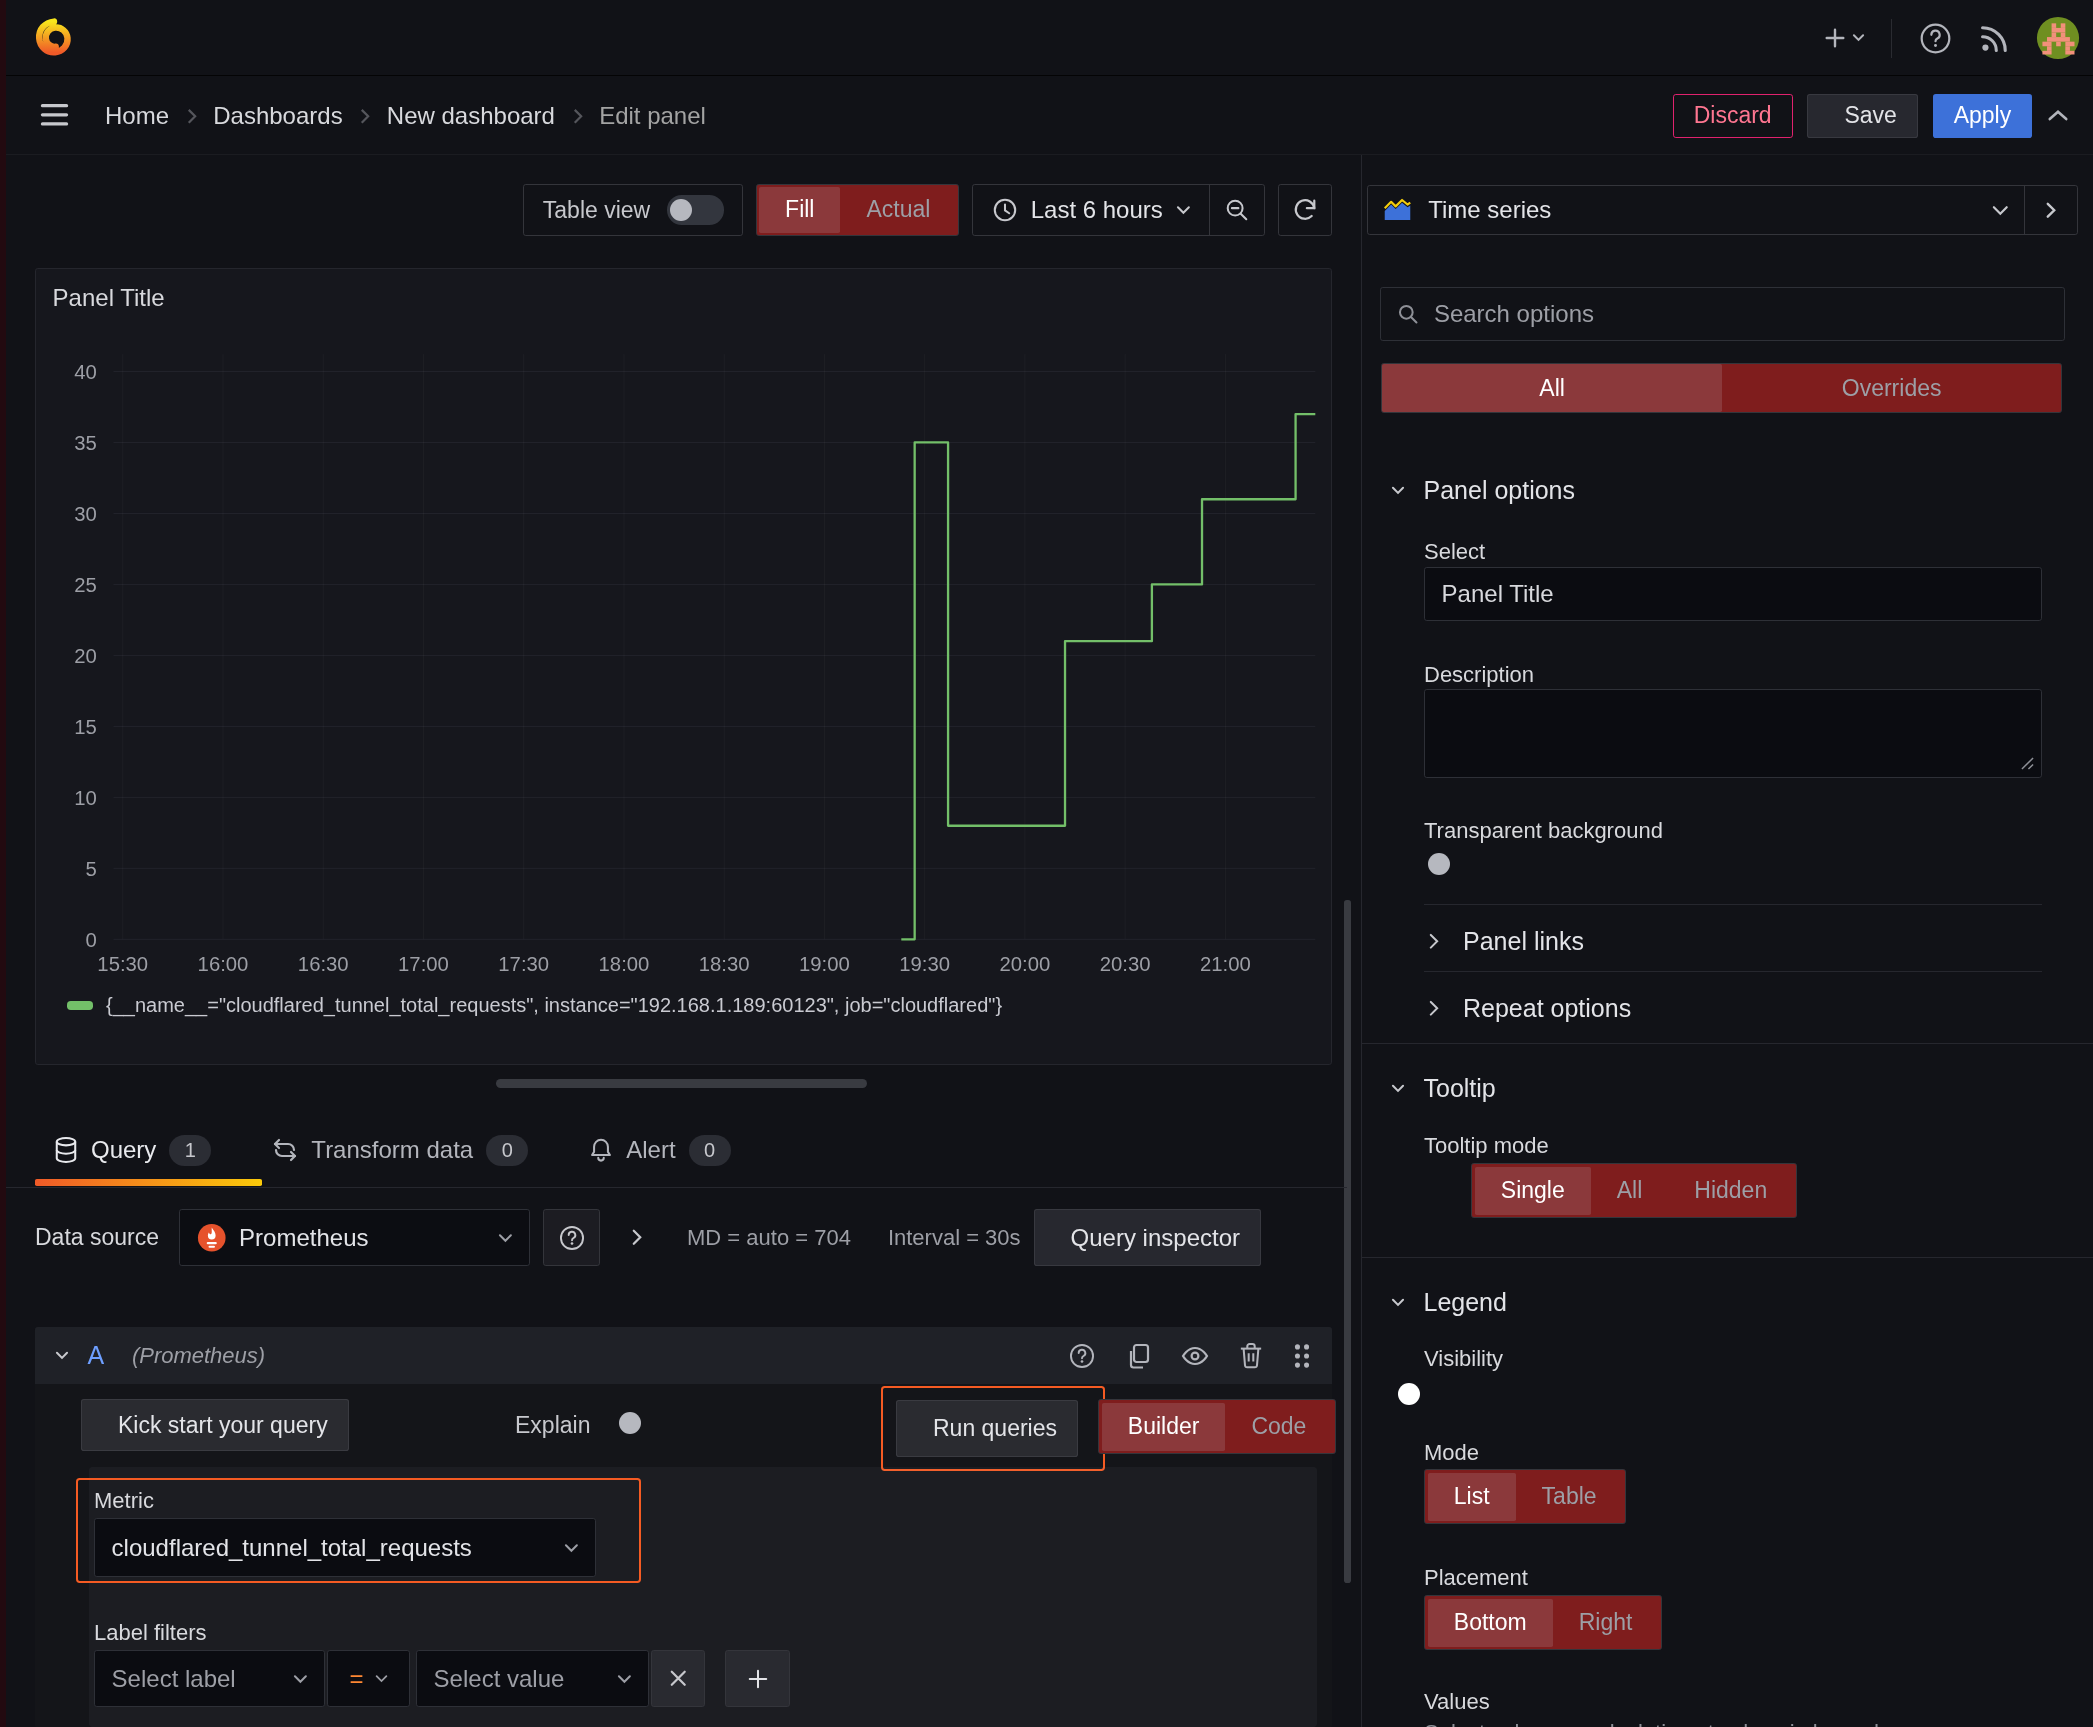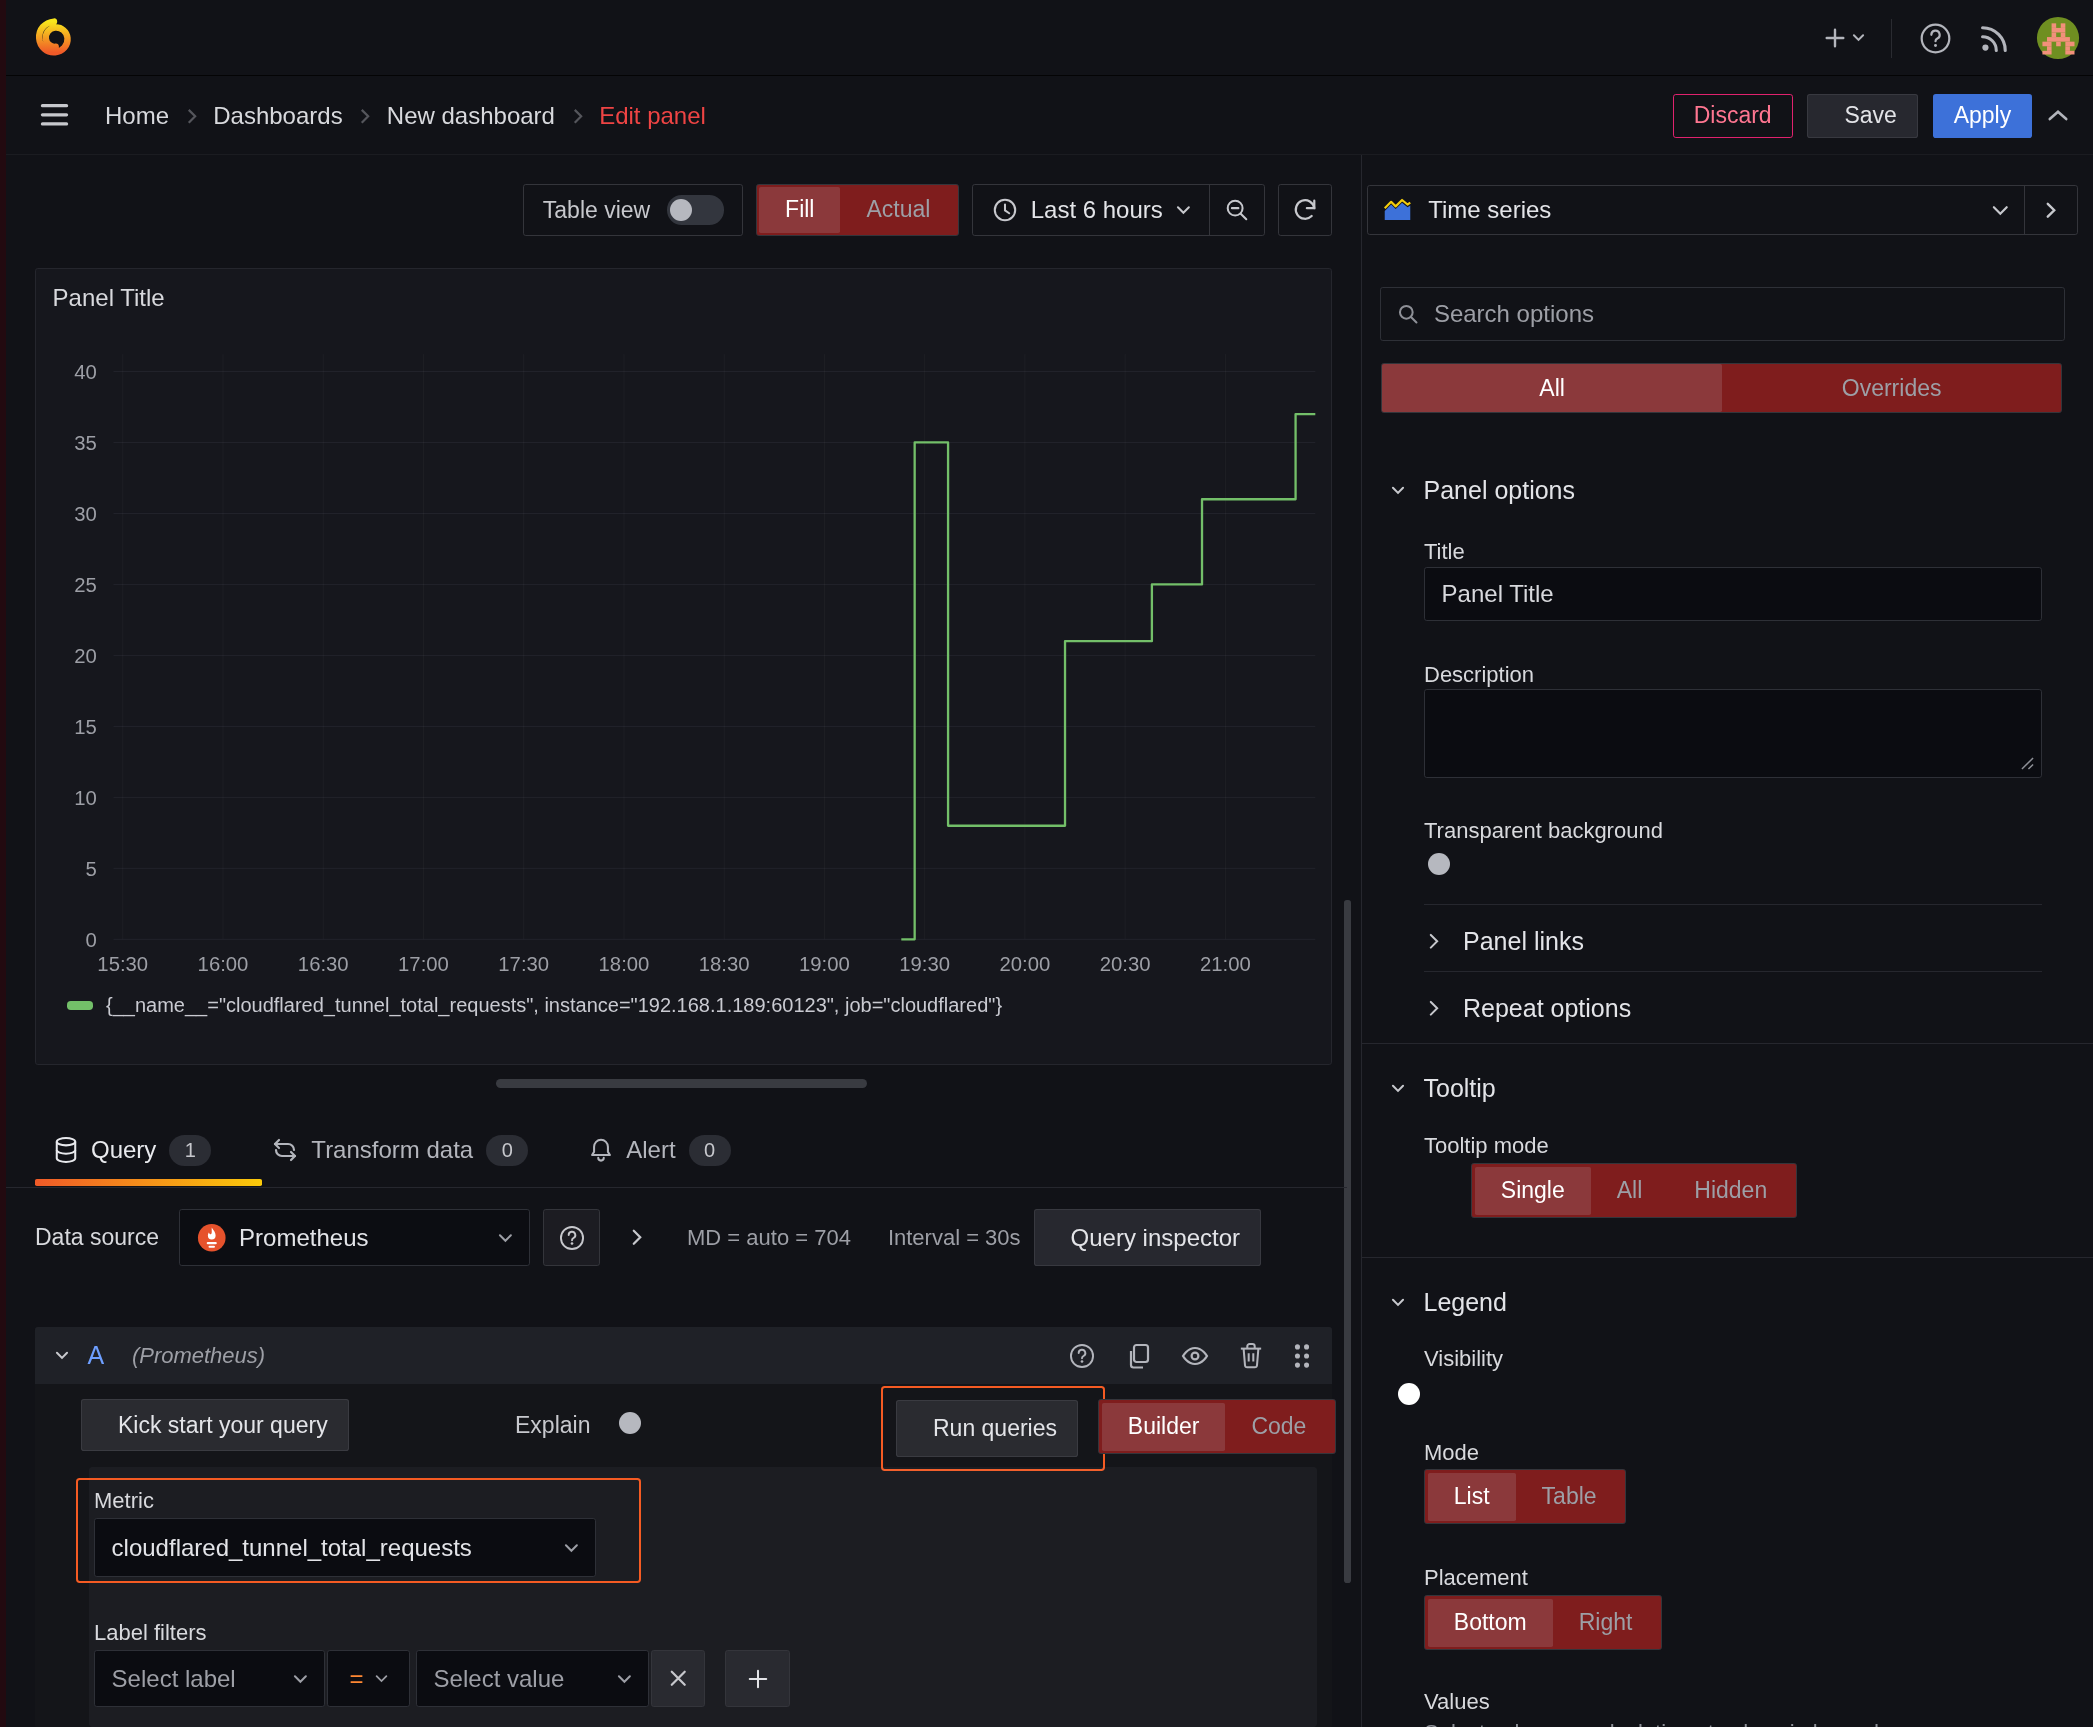--- a/index.html
+++ b/index.html
@@ -13,21 +13,21 @@
   .txt-dim { color:#8e9097; }
 
   
   .topbar { left:0; top:0; width:2093px; height:76px; background:#111217; border-bottom:0.9px solid #040405; }
   .crumbbar { left:0; top:77px; width:2093px; height:78px; background:#111217; border-bottom:0.9px solid #1b1c21; }
   .edge { left:0; top:0; width:5.5px; height:1728px; background:#220a10; z-index:60; }
 
   .searchbox { display:flex; align-items:center; gap:14.8px; padding:0 16.6px; background:#17181e;
                border:0.9px solid #35363c; border-radius:7.4px; color:#8e9097; font-size:24px; }
   .crumb { font-size:24px; color:#d8d9dd; }
-  .crumb.last { color:#ef4444; }
+  .crumb.last { color:#a3a3a3; }
   .crumb-sep { color:#55565c; display:flex; }
 
   .btn { display:inline-flex; align-items:center; justify-content:center; border-radius:2.8px;
          font-size:23px; height:44px; padding:0 20px; color:#e3e4e8; border:0.9px solid transparent; }
   .btn.secondary { background:rgba(204,204,220,0.12); border-color:rgba(204,204,220,0.10);padding-left:36px; }
   .btn.blue { background:#3D71D9; color:#fff; }
   .btn.pink { background:transparent; border:0.9px solid #e0226e; color:#ff7691; }
 
   .bordered { border:0.9px solid #34353b; border-radius:2.8px; background:transparent; }
   .seg { display:inline-flex; align-items:flex-start; border:0.9px solid #34353b; border-radius:2.8px; background:#7f1d1d; }
@@ -474,21 +474,21 @@
       <span class="opt" style="flex:1;height:48px;">Overrides</span>
     </div>
 
     
     <div class="a row" style="left:29px;top:321px;gap:18.5px;">
       <svg width="14" height="9.2" viewBox="0 0 15 10" fill="none" stroke="#c7c8cd" stroke-width="2.2" stroke-linecap="round">
           <path d="M2 2l5.5 5.5L13 2"></path>
         </svg>
       <span class="h-section">Panel options</span>
     </div>
-    <span class="a lbl" style="left:62px;top:384px;">Title</span>
+    <span class="a lbl" style="left:62px;top:384px;">Select</span>
     <div class="a field" style="left:62px;top:412px;width:618px;height:54px;">
       <span>Panel Title</span>
     </div>
     <span class="a lbl" style="left:62px;top:507px;">Description</span>
     <div class="a field" style="left:62px;top:534px;width:618px;height:89px;align-items:flex-end;justify-content:flex-end;padding:7.4px;">
       <svg width="13" height="13" viewBox="0 0 14 14" stroke="#8e9097" stroke-width="1.6">
           <path d="M13 1L1 13M13 8l-5 5"></path>
         </svg>
     </div>
     <span class="a lbl" style="left:62px;top:663px;">Transparent background</span>

